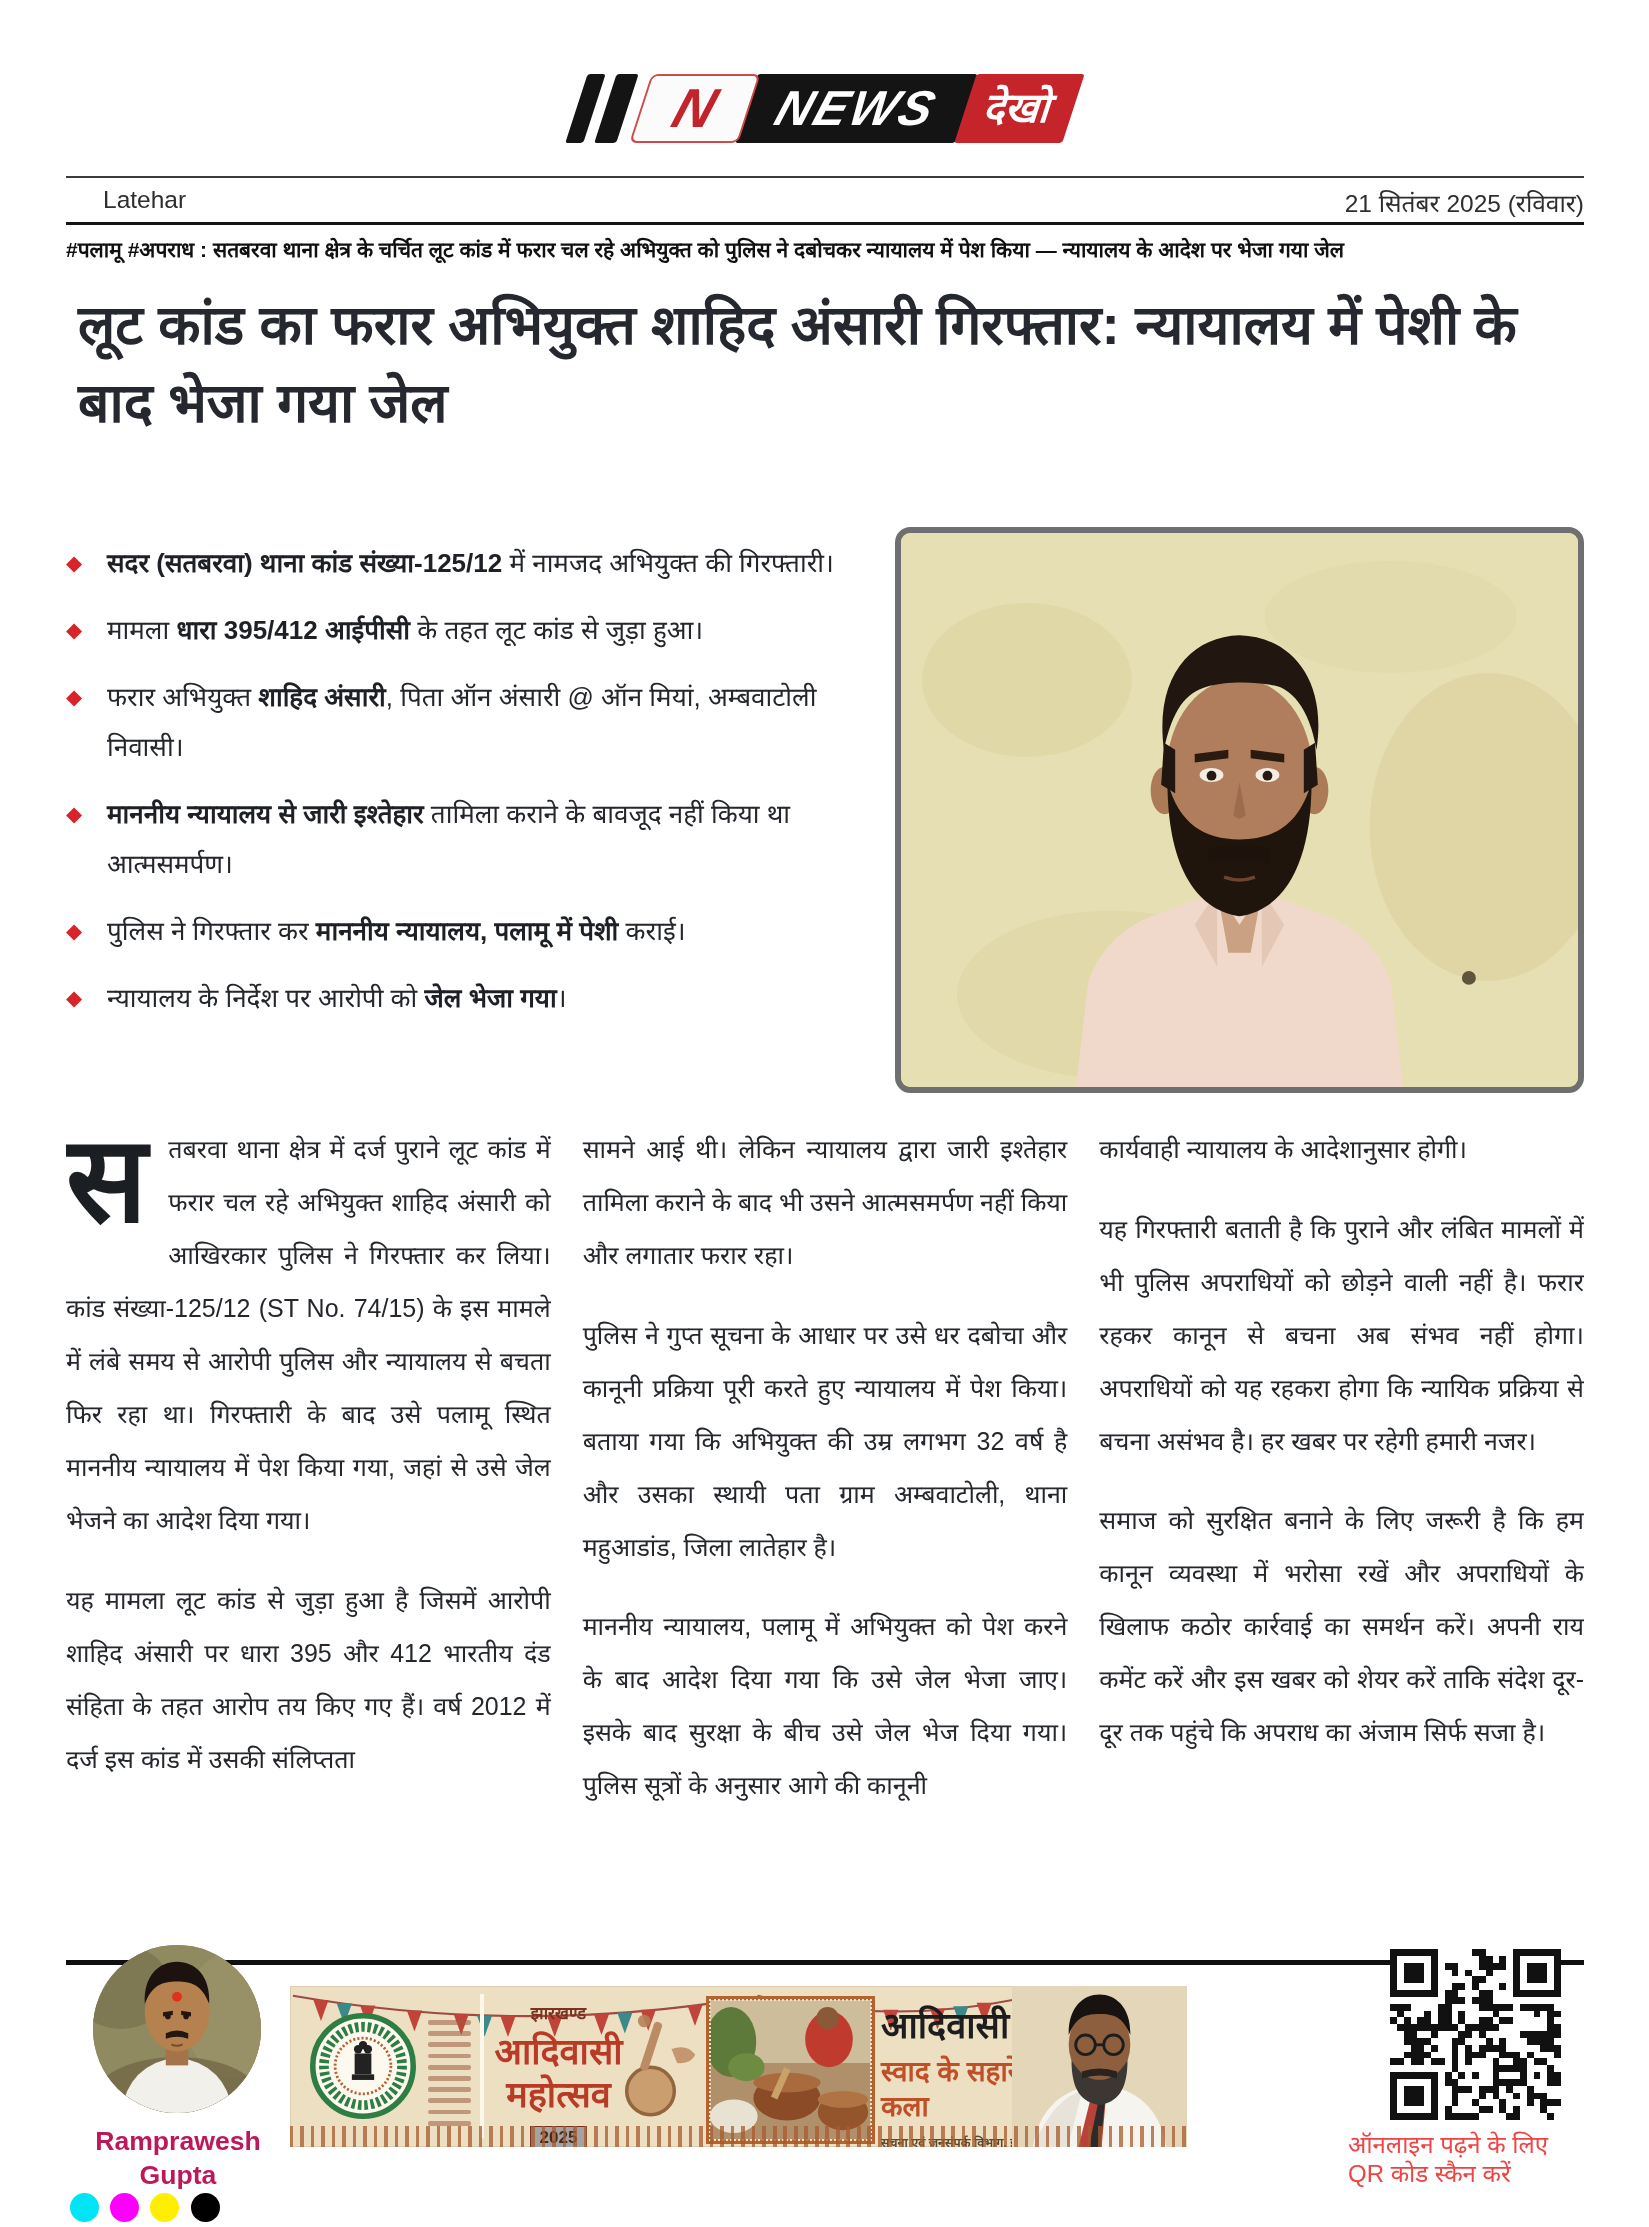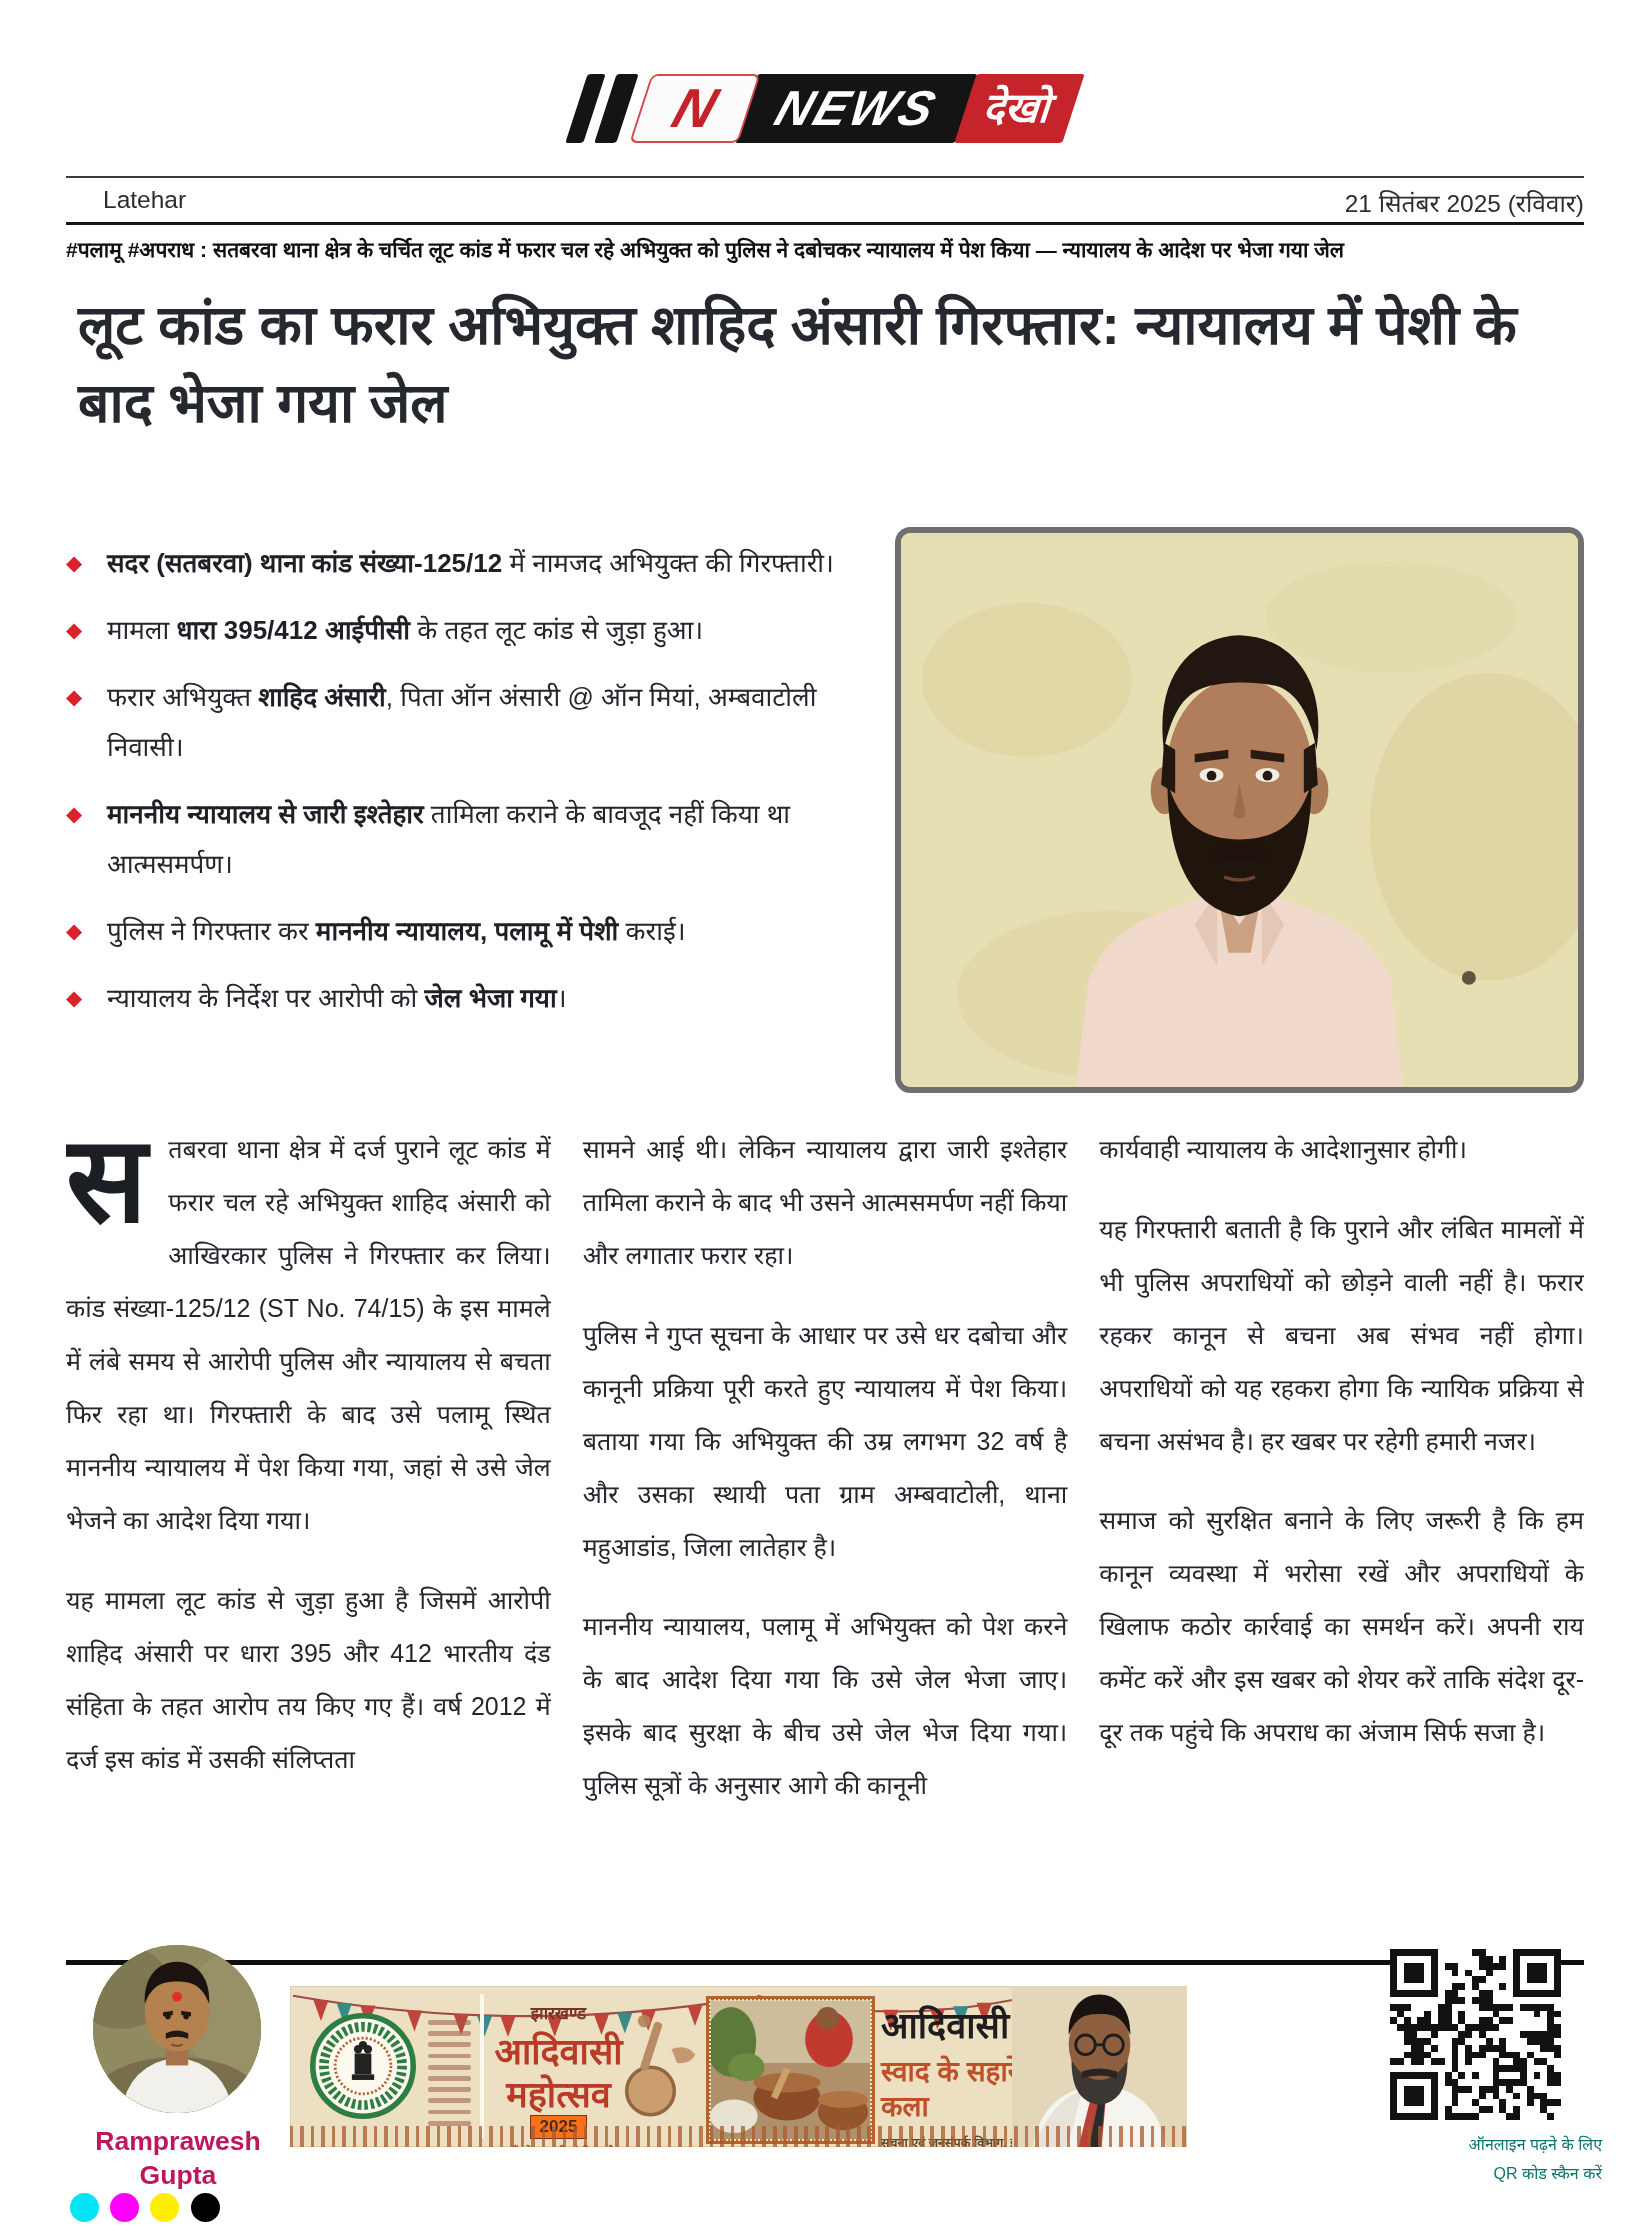--- a/index.html
+++ b/index.html
@@ -60,39 +60,39 @@
   .ad .bunting{position:absolute;left:0;top:0;width:100%;height:63px;}
   .ad .tribal{position:absolute;left:0;bottom:0;width:100%;height:21px;
       background:repeating-linear-gradient(90deg,#a85a2c 0 3.5px,rgba(0,0,0,0) 3.5px 10.5px);opacity:.75;}
   .ad .seal{position:absolute;left:19.6px;top:26.6px;width:106px;height:106px;}
   .ad .tinycol{position:absolute;left:138px;top:34px;width:43px;}
   .ad .tinycol i{display:block;height:4.9px;margin-bottom:6.3px;background:#9c5b40;opacity:.55;border-radius:2.1px;}
   .ad .divider{position:absolute;left:190px;top:8.4px;width:4.2px;height:144px;background:#fdf8ec;}
   .ad .festival{position:absolute;left:204px;top:15.4px;width:129px;text-align:center;color:#b93a26;}
   .ad .festival .f1{font-size:17px;font-weight:700;color:#7a3321;}
   .ad .festival .f2,.ad .festival .f3{font-size:36px;font-weight:800;line-height:31px;margin-top:12px;}
-  .ad .festival .f4{display:inline-block;margin-top:5px;padding:0.7px 8.4px;border:1.4px solid #7a3321;
-                    font-size:17px;font-weight:800;color:#4e2a16;background:#f97316;}
+  .ad .festival .f4{display:inline-block;margin-top:16px;padding:0.7px 8.4px;border:1.4px solid #7a3321;
+                    font-size:17px;font-weight:800;color:#4e2a16;background:#a3a3a3;}
   .ad .festival .f5{margin-top:5.6px;font-size:13.3px;font-weight:700;color:#b4502a;line-height:17.5px;}
   .ad .ektara{position:absolute;left:329px;top:21px;width:84px;height:119px;opacity:.9;}
   .ad .food{position:absolute;left:416px;top:9.8px;width:161px;height:140px;border:4.9px solid #b4622f;
             outline:2.1px dotted #f3e3c2;outline-offset:-5.6px;overflow:hidden;background:#8a5a30;}
   .ad .food svg{display:block;width:100%;height:100%;}
   .ad .adtext{position:absolute;left:591px;top:18px;width:329px;text-align:left;}
   .ad .adtext .t1{font-size:36px;font-weight:800;color:#1d1d1d;line-height:43px;}
   .ad .adtext .t2{margin-top:7px;font-size:28px;font-weight:800;color:#bf4f26;line-height:35px;}
   .ad .adtext .t3{margin-top:9.8px;font-size:12.6px;font-weight:700;color:#5a4632;}
   .ad .cm{position:absolute;right:0;top:0;width:175px;height:161px;}
   .ad .cm svg{display:block;width:100%;height:100%;}
 
   
   .qr{position:absolute;left:1390px;top:1949px;width:171px;height:171px;background:#fff;}
   .qr svg{display:block;width:100%;height:100%;}
-  .qr-caption{position:absolute;left:1348px;top:2130px;width:254px;text-align:right;
-              font-size:16px;color:#0f766e;line-height:29px;}
+  .qr-caption{position:absolute;left:1348px;top:2130px;width:254px;text-align:left;
+              font-size:24px;color:#ef4444;line-height:29px;}
 </style>
 </head>
 <body>
 
 <div class="page">
 
   <div class="logo">
     <span class="slash s1"></span>
     <span class="slash s2"></span>
     <span class="nbox">

